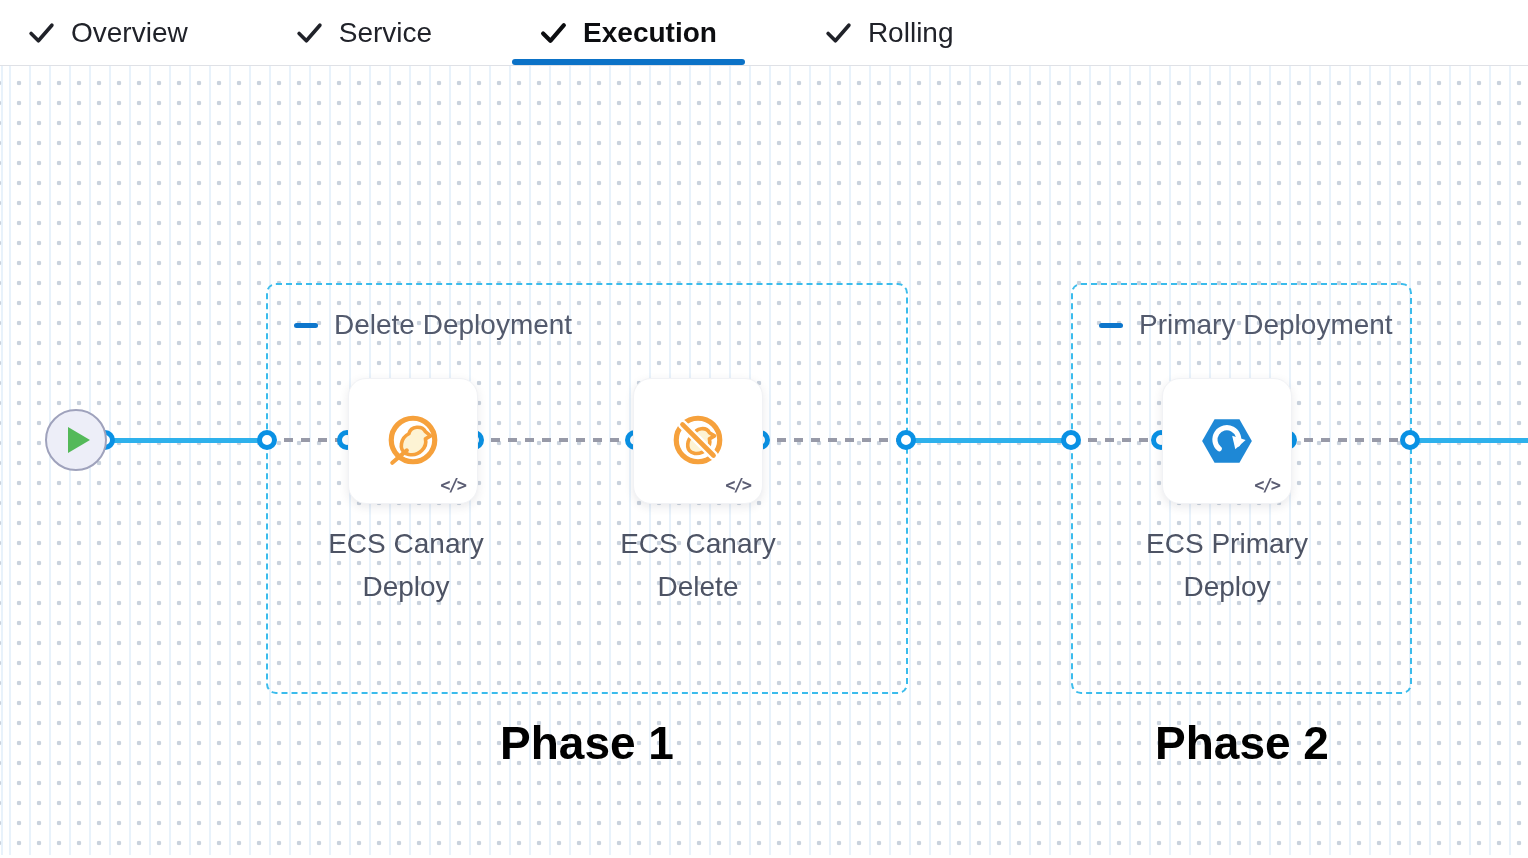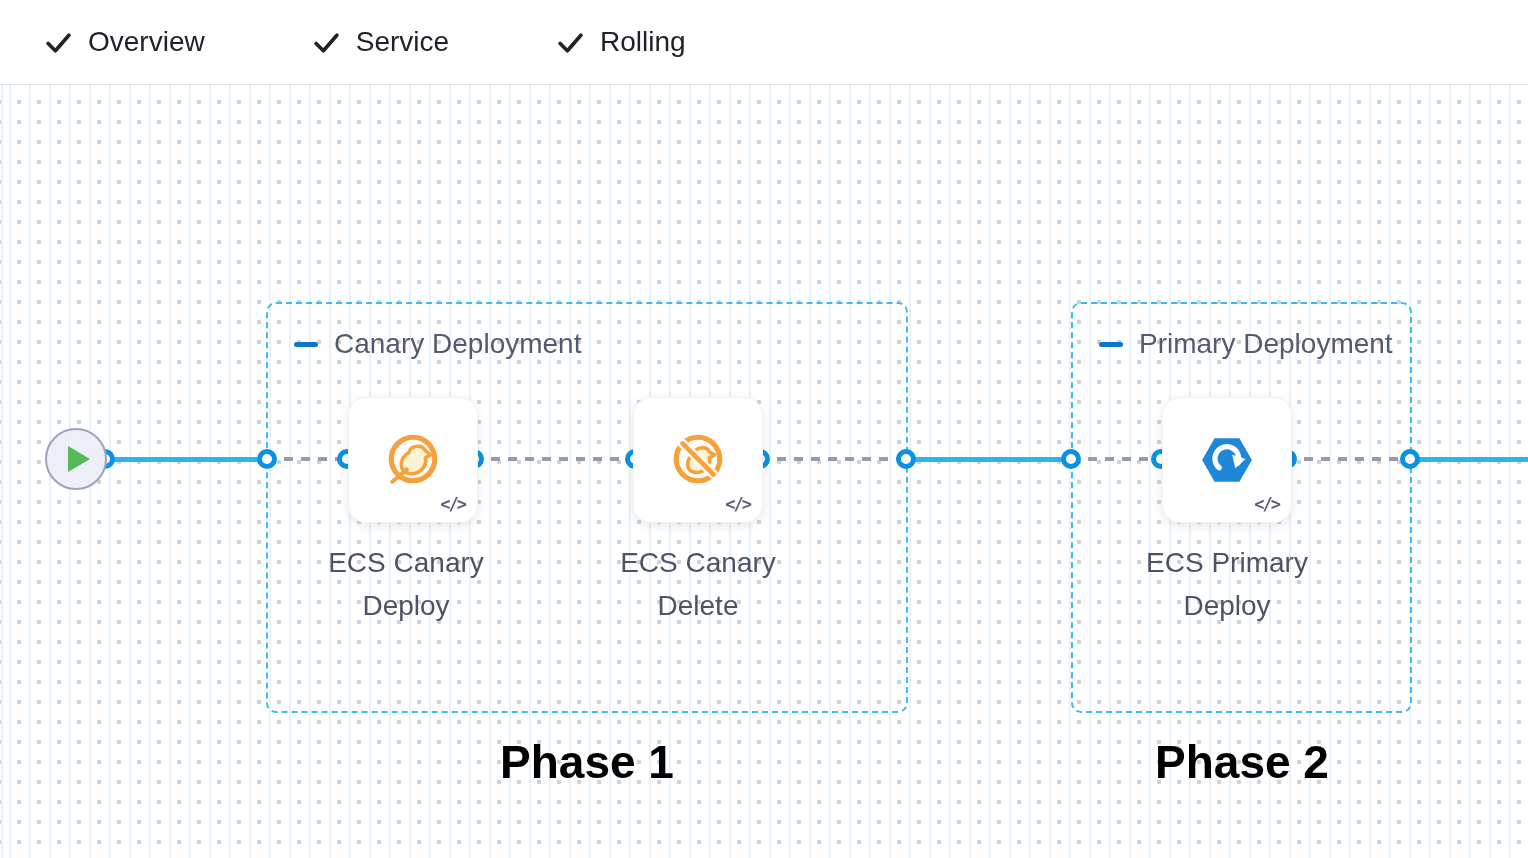--- a/index.html
+++ b/index.html
@@ -1,22 +1,22 @@
 <!DOCTYPE html>
 <html><head>
 <meta charset="utf-8">
 <style>
   * { margin:0; padding:0; box-sizing:border-box; }
   html,body { width:1528px; height:858px; overflow:hidden; background:#fff;
               font-family:"Liberation Sans", sans-serif; }
 
   
   .tabbar{
-    display:flex; align-items:stretch; height:85px; background:#fff;
-    border-bottom:1px solid #dfe1e6; padding-left:17px; gap:52px;
+    display:flex; align-items:stretch; height:66px; background:#fff;
+    border-bottom:1px solid #dfe1e6; gap:52px;
   }
   .tab{
     position:relative; display:flex; align-items:center; gap:16px;
     padding:0 28px; font-size:28px; color:#202229; cursor:pointer; white-space:nowrap;
   }
   .tab .chk{ width:27px; height:27px; display:inline-flex; }
   .tab.active{ font-weight:700; color:#0c0d10; }
   .tab.active::after{
     content:""; position:absolute; left:0; right:0; bottom:0; height:6px;
     background:#0b72c7; border-radius:3px;
@@ -93,36 +93,44 @@
     <span>Overview</span>
   </div>
   <div class="tab">
     <span class="chk">
       <svg viewBox="0 0 26 26" width="27" height="27">
           <polyline points="3,14 10,21 23,6" fill="none" stroke="currentColor" stroke-width="3.5" stroke-linecap="round" stroke-linejoin="round"></polyline>
         </svg>
     </span>
     <span>Service</span>
   </div>
+  <div class="tab active">
+    <span class="chk">
+      <svg viewBox="0 0 26 26" width="27" height="27">
+          <polyline points="3,14 10,21 23,6" fill="none" stroke="currentColor" stroke-width="4" stroke-linecap="round" stroke-linejoin="round"></polyline>
+        </svg>
+    </span>
+    <span>Execution</span>
+  </div>
   <div class="tab">
     <span class="chk">
       <svg viewBox="0 0 26 26" width="27" height="27">
           <polyline points="3,14 10,21 23,6" fill="none" stroke="currentColor" stroke-width="3.5" stroke-linecap="round" stroke-linejoin="round"></polyline>
         </svg>
     </span>
     <span>Rolling</span>
   </div>
 </div>
 
 <div class="canvas">
 
   <div class="group" style="left:266px; width:642px;">
     <div class="group-hd">
       <span class="minus"></span>
-      <span class="gtitle">Canary Deployment</span>
+      <span class="gtitle">Delete Deployment</span>
     </div>
   </div>
   <div class="group" style="left:1071px; width:341px;">
     <div class="group-hd">
       <span class="minus"></span>
       <span class="gtitle">Primary Deployment</span>
     </div>
   </div>
 
   <div class="seg" style="left:105px;  width:162px;"></div>

